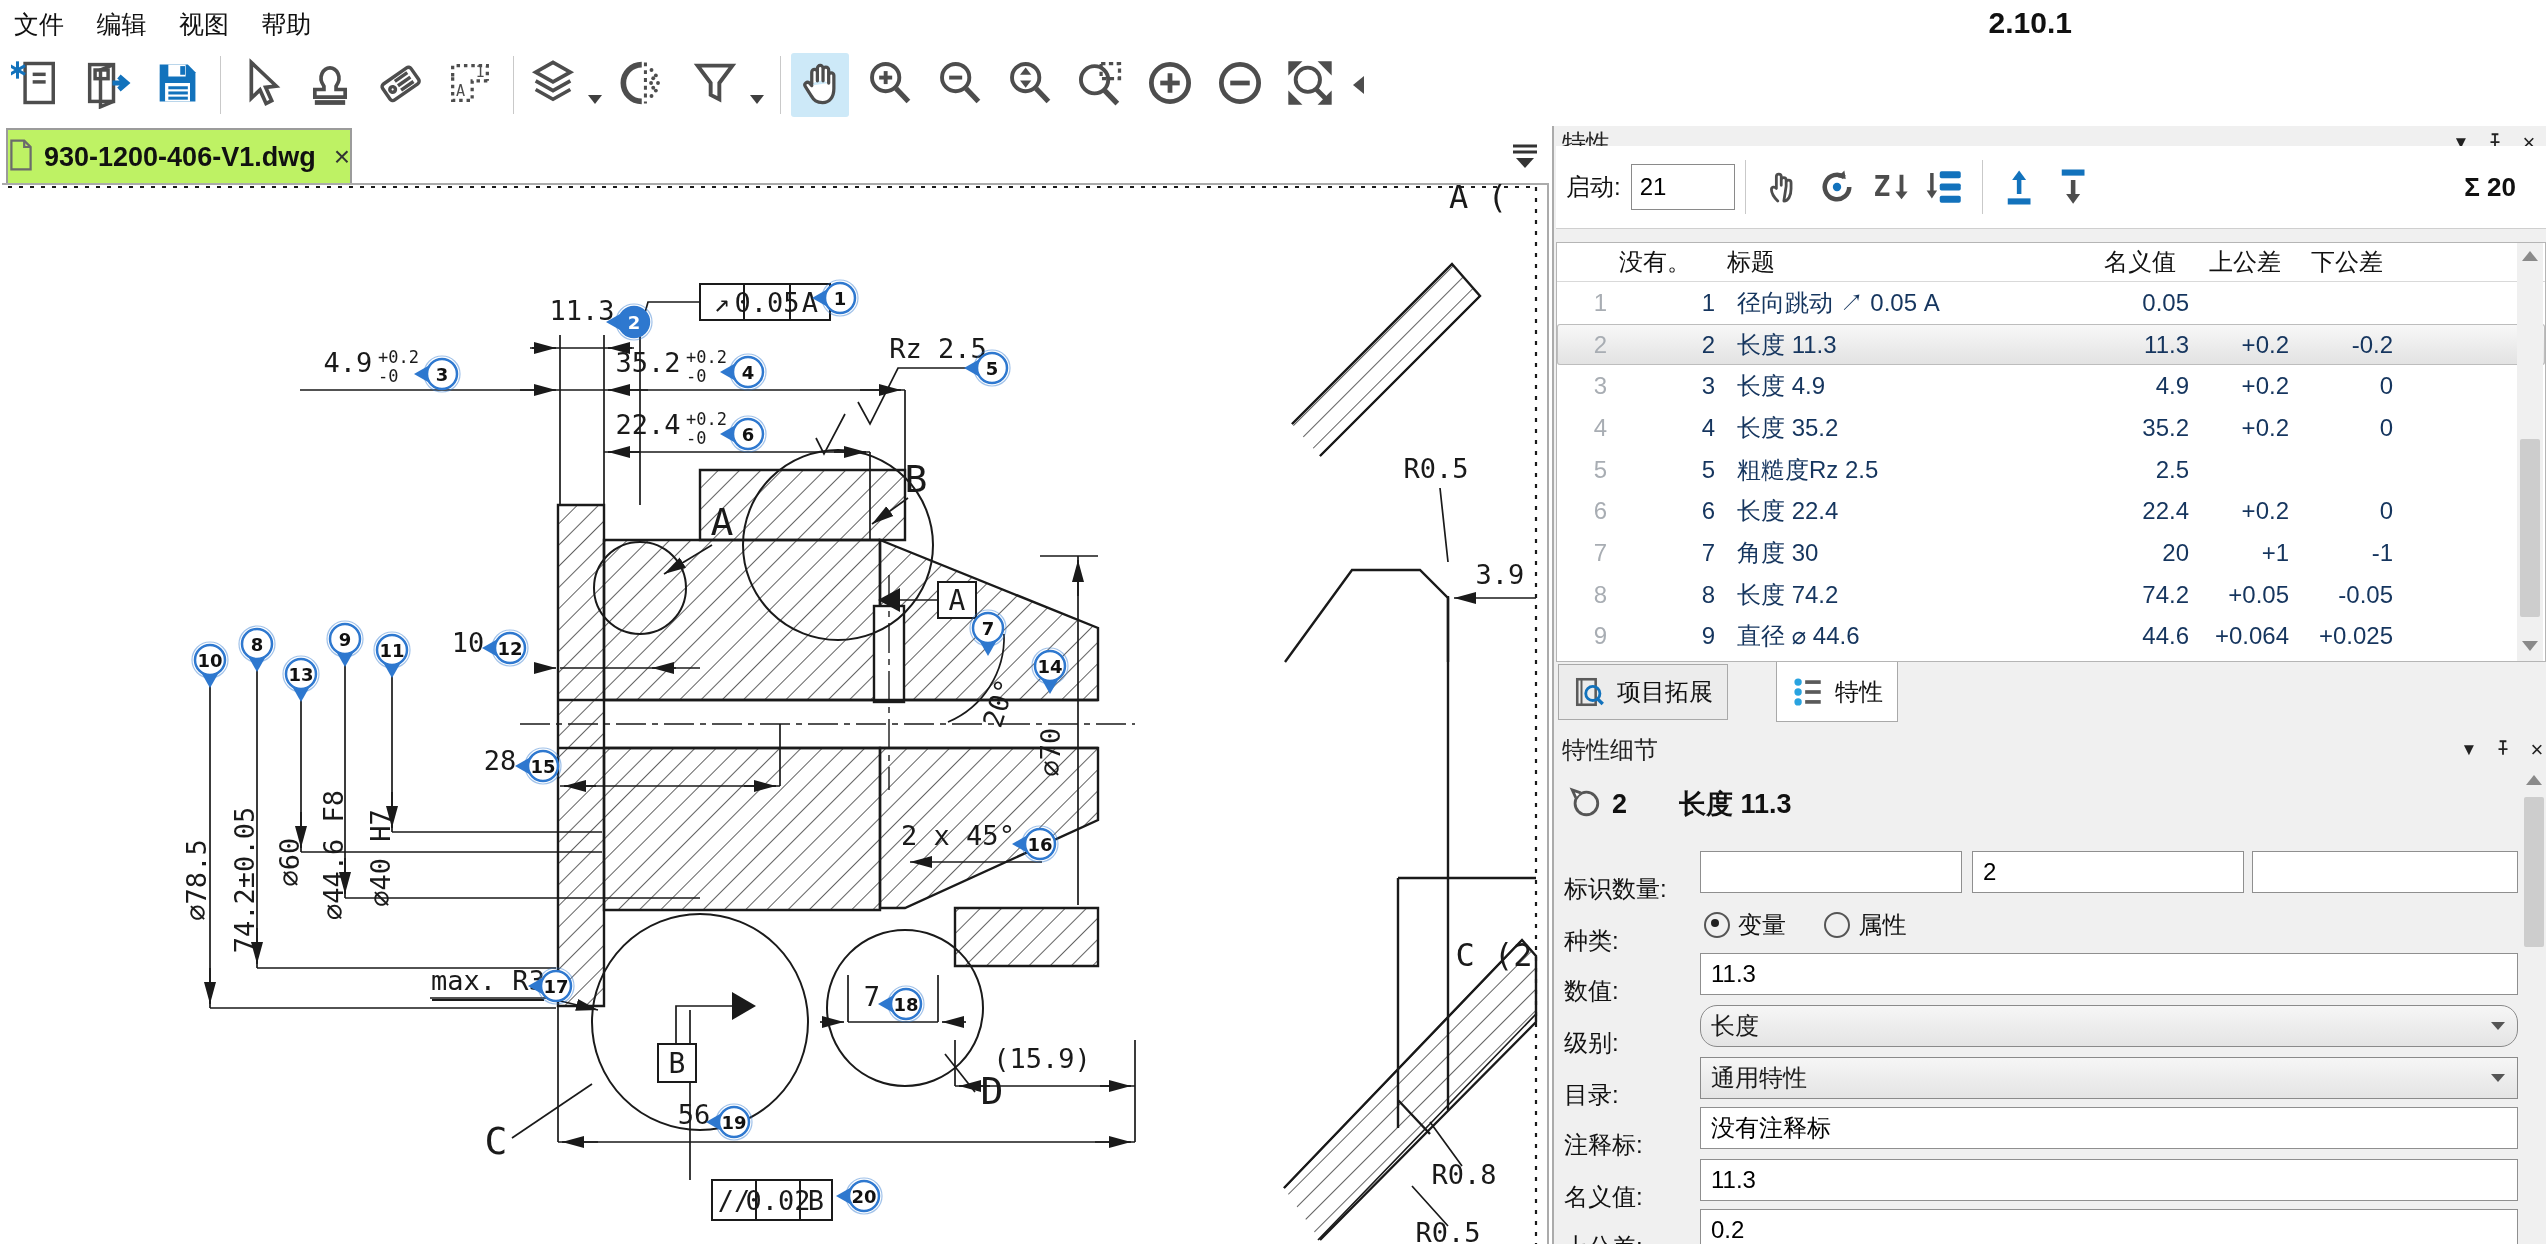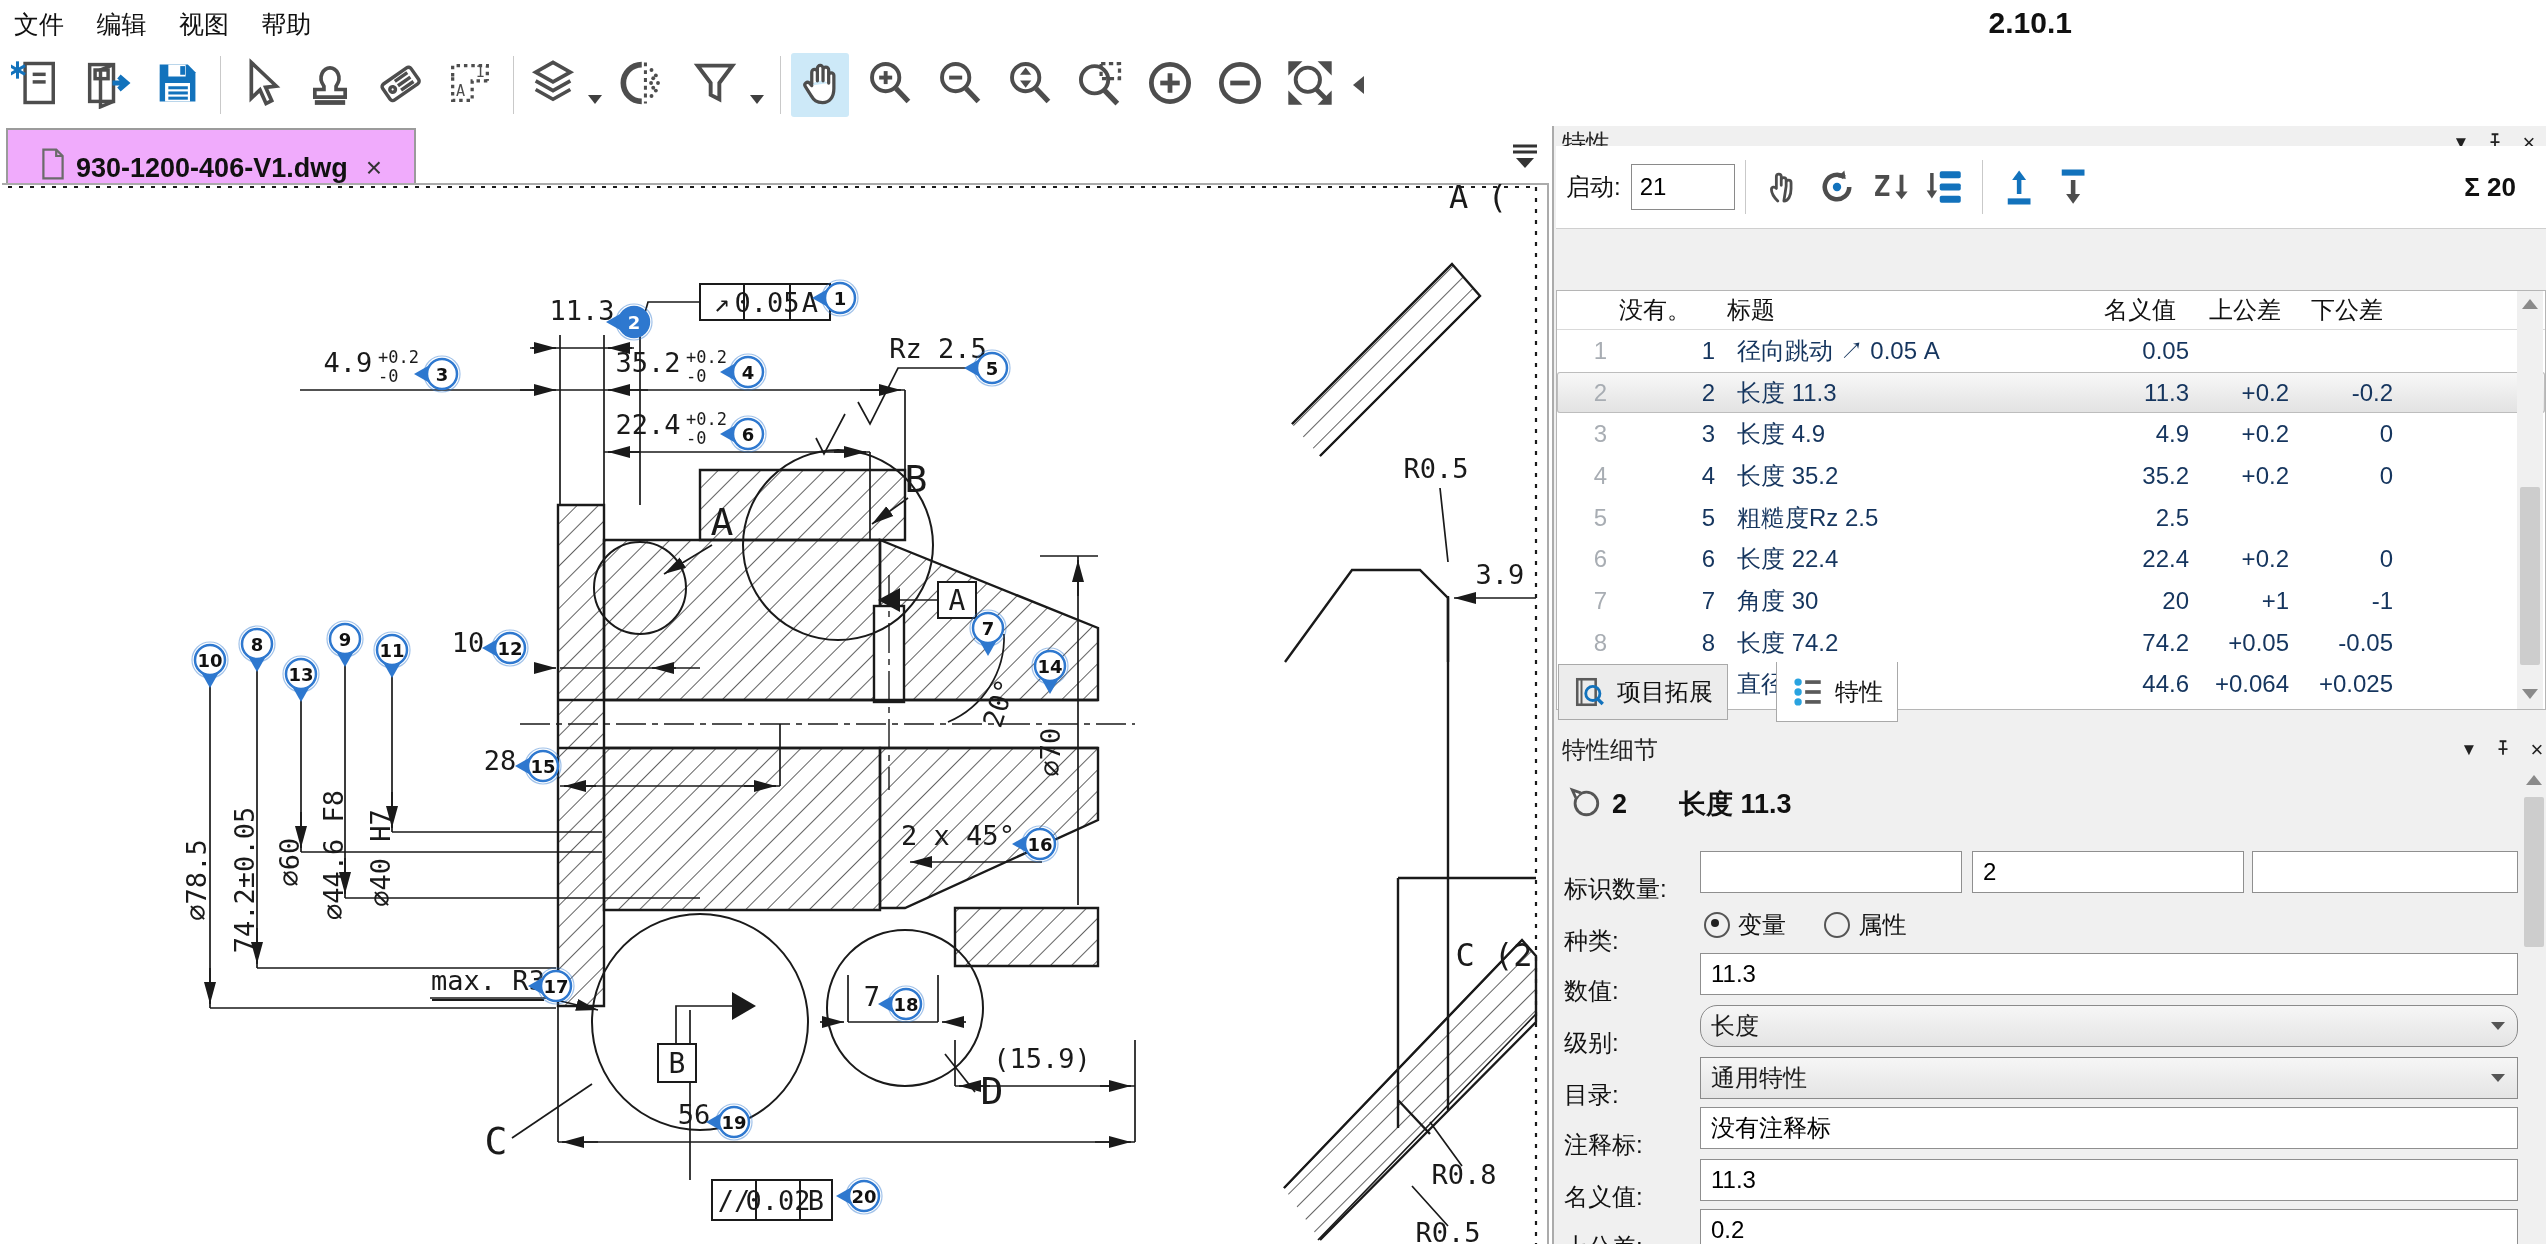--- a/index.html
+++ b/index.html
@@ -12,41 +12,41 @@
   #version{right:14px;top:6px;font-size:30px;font-weight:bold;color:#111;}
   
   #toolbar{left:0;top:44px;width:2546px;height:82px;background:#fff;display:flex;align-items:center;padding-left:8px;box-sizing:border-box;}
   .tbtn{width:58px;height:64px;display:flex;align-items:center;justify-content:center;margin-right:12px;border-radius:3px;}
   .tbtn.active{background:#cde9f8;}
   .tsep{width:1px;height:58px;background:#c9c9c9;margin:0 10px 0 2px;}
   .dd{width:0;height:0;border-left:7px solid transparent;border-right:7px solid transparent;border-top:9px solid #3f3f3f;margin:28px 14px 0 -6px;}
   .coll{width:0;height:0;border-top:9px solid transparent;border-bottom:9px solid transparent;border-right:11px solid #4d4d4d;margin-left:2px;}
   
   #tabbar{left:0;top:126px;width:1552px;height:57px;background:#fff;}
-  #doctab{left:6px;top:2px;height:54px;background:#f0abfc;border:2px solid #9b9b9b;border-bottom:none;display:flex;align-items:flex-end;padding:0 32px;}
+  #doctab{left:6px;top:2px;height:54px;background:#bef264;border:2px solid #9b9b9b;border-bottom:none;display:flex;align-items:center;padding:0 0;}
   #doctab .tabtxt{font-size:27px;font-weight:bold;color:#111;margin:0 18px 0 10px;}
   #doctab .closex{font-size:28px;color:#333;}
   
   #canvas{left:2px;top:183px;width:1547px;height:1061px;background:#fff;border-top:2px solid #ababab;border-right:2px solid #ababab;box-sizing:border-box;}
   #drw{left:0;top:0;width:2546px;height:1244px;z-index:1;pointer-events:none;}
   
   #rightpanel{left:1552px;top:126px;width:994px;height:1118px;background:#f0f0f0;border-left:2px solid #ababab;box-sizing:border-box;z-index:2;}
   .phead{height:34px;display:flex;align-items:center;font-size:24px;color:#222;padding-left:8px;}
   .phead .sp{flex:1;}
   .hico{width:34px;text-align:center;font-size:17px;color:#222;}
   .whitebox{position:absolute;background:#fff;border:1px solid #b5b5b5;box-sizing:border-box;}
   
   #charbar{left:2px;top:20px;width:990px;height:82px;border-bottom:1px solid #cfcfcf;display:flex;align-items:center;background:#fff;}
   #charbar .lbl{font-size:24px;margin:0 10px 0 10px;color:#111;}
   #startnum{width:86px;height:44px;border:1px solid #8a8a8a;font-size:24px;padding:0 8px;font-family:"Liberation Sans",sans-serif;}
   .cbico{width:46px;height:46px;margin:0 4px;display:flex;align-items:center;justify-content:center;}
   .vsep{width:1px;height:54px;background:#c9c9c9;margin:0 10px;}
   #sigma{margin-left:auto;margin-right:30px;font-size:26px;font-weight:bold;color:#111;}
   
-  #chartable{left:2px;top:116px;width:990px;height:420px;background:#fff;margin-top:48px;}
+  #chartable{left:2px;top:116px;width:990px;height:420px;background:#fff;}
   .crow,#chead{display:grid;grid-template-columns:56px 108px 364px 110px 100px 104px 1fr;align-items:center;height:41.7px;}
   #chead{height:38px;border-bottom:1px solid #d9d9d9;font-size:24px;color:#111;}
   #chead .hc{padding:0 6px;}
   #chead .hr{text-align:center;}
   .cc{font-size:24px;color:#15355e;padding:0 6px;white-space:nowrap;overflow:hidden;}
   .c0{color:#a8adb3;text-align:right;}
   .c1{text-align:right;}
   .c2{padding-left:16px;}
   .c3,.c4,.c5{text-align:right;}
   .crow.sel{background:linear-gradient(#f8f8f8,#e2e2e2);box-shadow:inset 0 0 0 1px #bdbdbd;border-radius:3px;}

